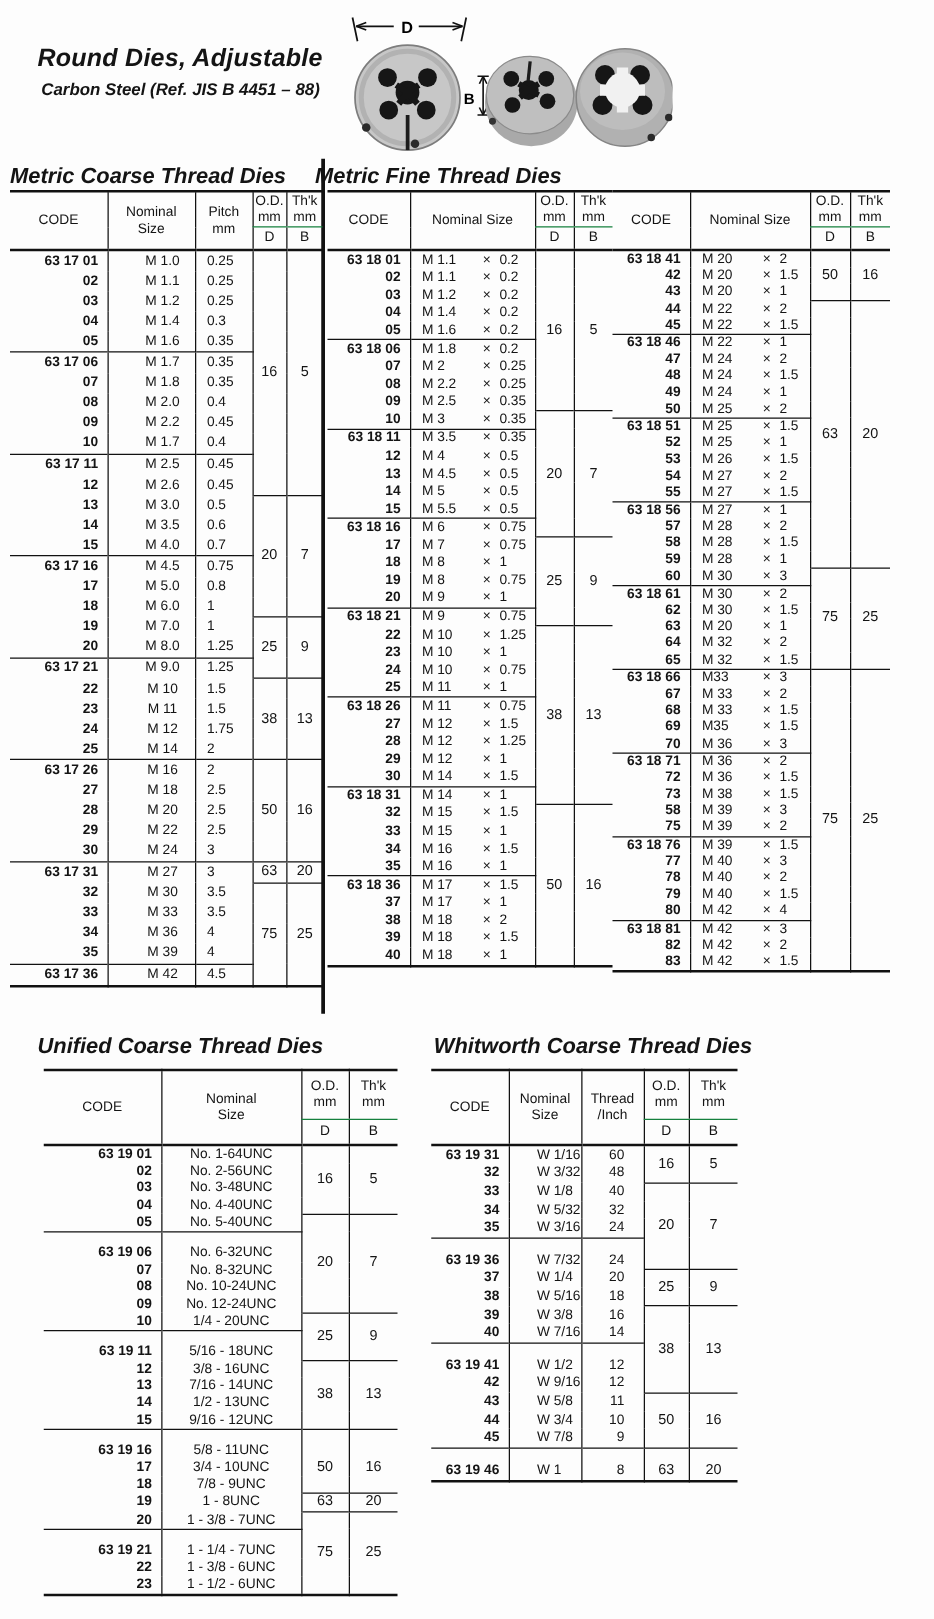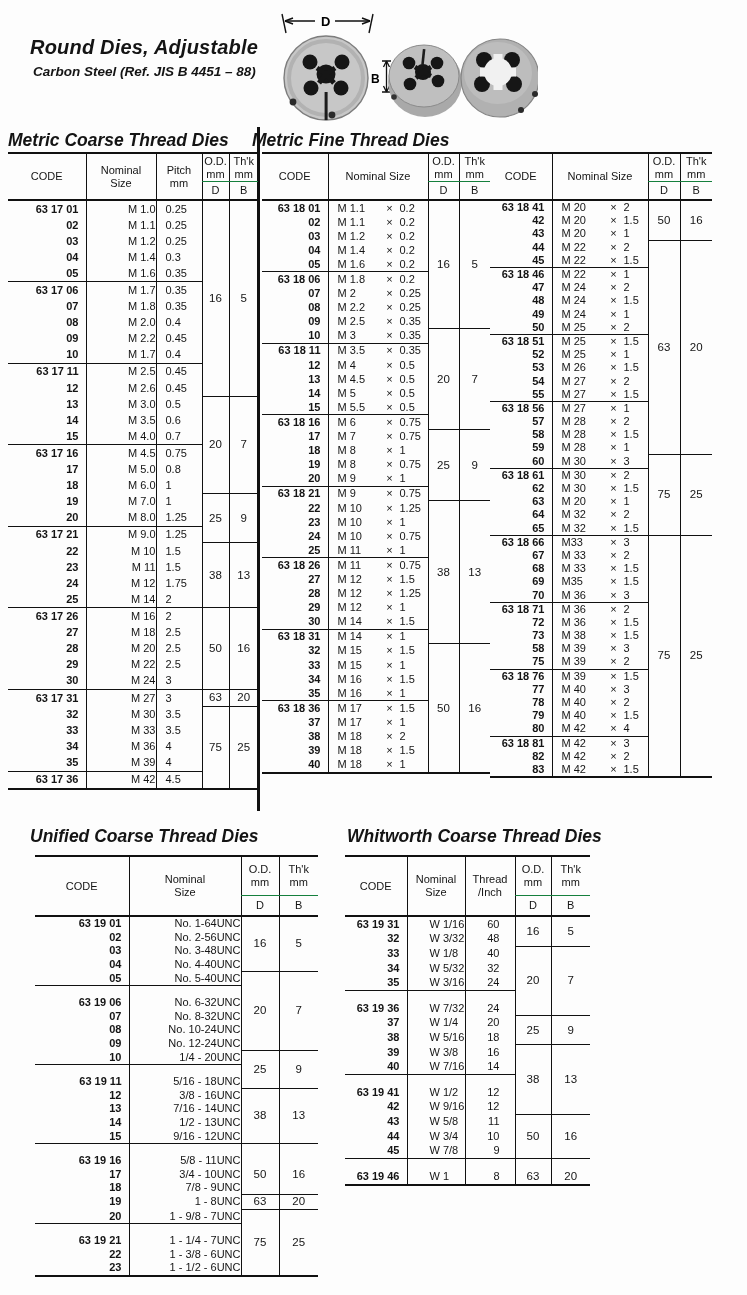--- a/index.html
+++ b/index.html
@@ -31,29 +31,29 @@
   tr.gap td{padding-top:10px}
   tr.gap td.c-code{padding-top:10px}
   
   .fs{display:flex;padding-left:9px}
   .fs .ms{width:42px;text-align:left}
   .fs .xx{width:20px;text-align:center}
   .fs .pv{flex:1;text-align:left}
   
   #t-coarse{left:8px;top:152px;width:250px}
   #t-coarse td{height:16.1px}
-  #t-coarse .c-size{text-align:right;padding-left:18px}
+  #t-coarse .c-size{text-align:center;padding-left:18px}
   #t-coarse .c-pitch{text-align:left;padding-left:9px}
   #t-fine-left{left:262px;top:152px;width:228px}
   #t-fine-left td{height:14.1px}
   #t-fine-right{left:490px;top:152px;width:222px}
   #t-fine-right td{height:13.2px}
   #t-unified{left:35px;top:855px;width:283px}
   #t-unified td{height:13.6px}
-  #t-unified .c-size{text-align:right}
+  #t-unified .c-size{text-align:center}
   #t-whitworth{left:345px;top:855px;width:245px}
   #t-whitworth td{height:14.6px}
   #t-whitworth .c-size{text-align:left;padding-left:22px}
   #t-whitworth .c-tpi{text-align:right;padding-right:15px}
   .tt thead tr:first-child th{height:27px}
   .tt thead tr:last-child th{height:17px}
   .bt thead tr:first-child th{height:38px}
   .bt thead tr:last-child th{height:19px}
 </style>
 </head>
@@ -1354,21 +1354,21 @@
         <td class="c-size bl">7/8  -  9UNC</td>
       </tr>
       <tr>
         <td class="c-code">19</td>
         <td class="c-size bl">1   -  8UNC</td>
         <td class="c-od bl" rowspan="1">63</td>
         <td class="c-thk bl" rowspan="1">20</td>
       </tr>
       <tr>
         <td class="c-code">20</td>
-        <td class="c-size bl">1 - 9/8  -  7UNC</td>
+        <td class="c-size bl">1 - 3/8  -  7UNC</td>
         <td class="c-od bl" rowspan="4">75</td>
         <td class="c-thk bl" rowspan="4">25</td>
       </tr>
       <tr class="grp gap">
         <td class="c-code">63 19 21</td>
         <td class="c-size bl">1 - 1/4  -  7UNC</td>
       </tr>
       <tr>
         <td class="c-code">22</td>
         <td class="c-size bl">1 - 3/8  -  6UNC</td>

